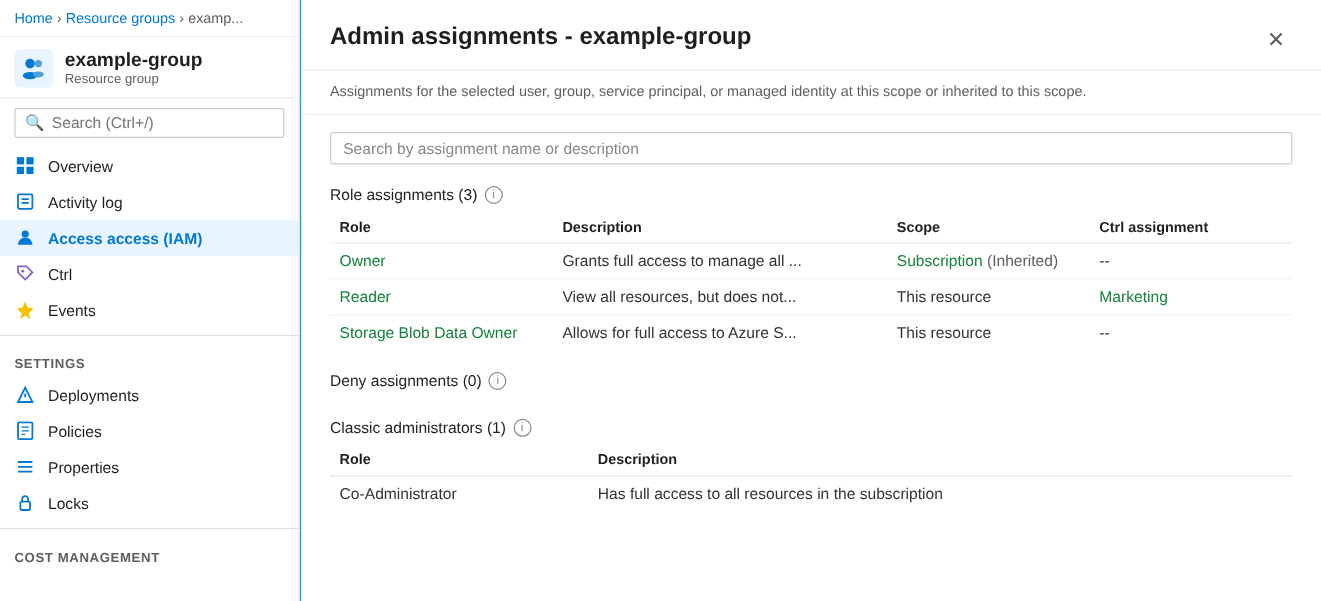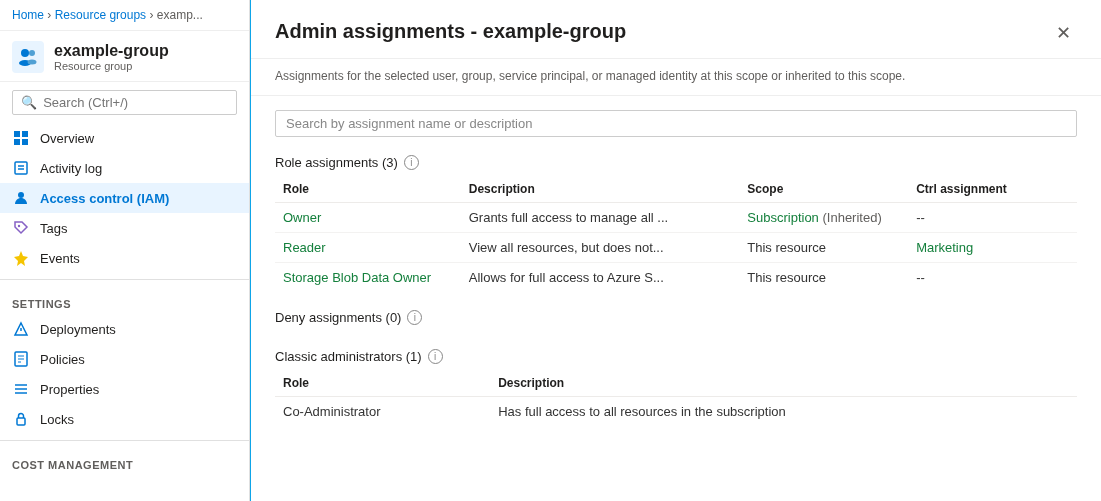--- a/index.html
+++ b/index.html
@@ -222,31 +222,31 @@
     <span>Activity log</span>
   </div>
 
   <div class="nav-item active">
     <span class="nav-icon">
       <svg width="16" height="16" viewBox="0 0 16 16">
           <circle cx="8" cy="5" r="3" fill="#0078d4"></circle>
           <path d="M2 14c0-3.3 2.7-6 6-6s6 2.7 6 6" fill="#0078d4"></path>
         </svg>
     </span>
-    <span>Access control (IAM)</span>
+    <span>Access access (IAM)</span>
   </div>
 
   <div class="nav-item">
     <span class="nav-icon">
       <svg width="16" height="16" viewBox="0 0 16 16">
           <path d="M2 2h7l5 5-6 6-6-6V2z" fill="none" stroke="#8661c5" stroke-width="1.5"></path>
           <circle cx="6" cy="6" r="1.2" fill="#8661c5"></circle>
         </svg>
     </span>
-    <span>Tags</span>
+    <span>Ctrl</span>
   </div>
 
   <div class="nav-item">
     <span class="nav-icon">
       <svg width="16" height="16" viewBox="0 0 16 16">
           <polygon points="8,1 10,6 15,7 11,11 12,16 8,13 4,16 5,11 1,7 6,6" fill="#f5c400"></polygon>
         </svg>
     </span>
     <span>Events</span>
   </div>

